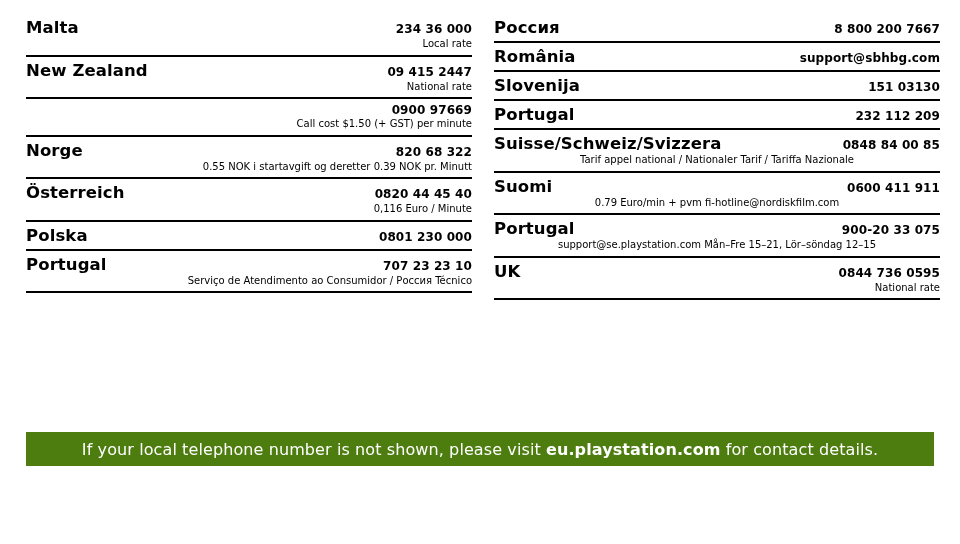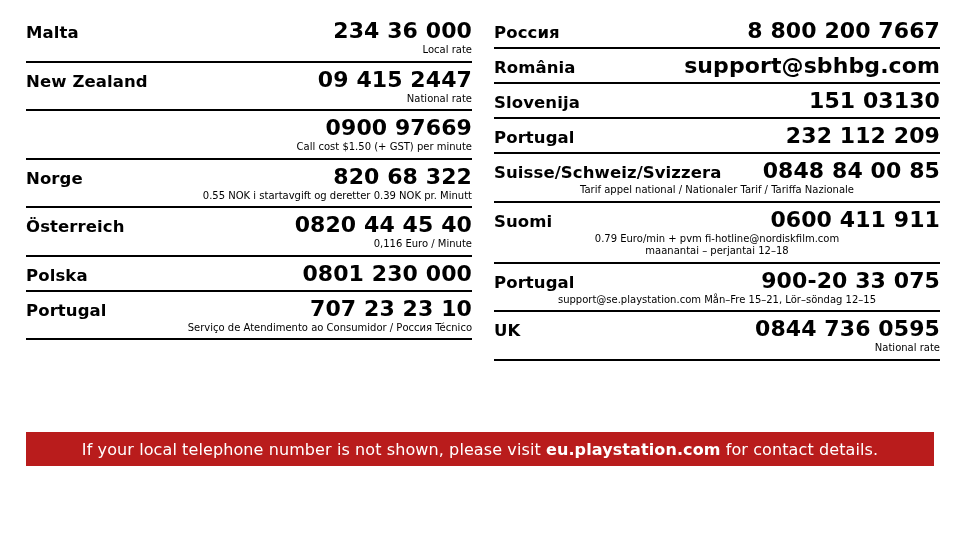--- a/index.html
+++ b/index.html
@@ -44,21 +44,21 @@
     align-items: baseline;
   }
   .country {
     font-weight: bold;
     font-size: 16.5px;
     letter-spacing: 0.1px;
     white-space: nowrap;
   }
   .number {
     font-weight: bold;
-    font-size: 22px;
+    font-size: 12px;
     text-align: right;
     white-space: nowrap;
     letter-spacing: 0.1px;
   }
   .note {
     font-size: 10px;
     text-align: right;
     margin-top: 1px;
     line-height: 1.25;
     font-weight: normal;
@@ -70,21 +70,21 @@
     display: block;
   }
   .entry.noname .entry-top {
     justify-content: flex-end;
   }
   .footer {
     position: absolute;
     left: 26px;
     right: 26px;
     bottom: 78px;
-    background: #b91c1c;
+    background: #4d7c0f;
     color: #ffffff;
     height: 34px;
     display: flex;
     align-items: center;
     justify-content: center;
     text-align: center;
   }
   .footer-text {
     font-size: 16px;
     letter-spacing: 0.1px;
@@ -211,21 +211,20 @@
         </div>
       </div>
 
       <div class="entry">
         <div class="entry-top">
           <span class="country">Suomi</span>
           <span class="number">0600 411 911</span>
         </div>
         <div class="note center">
           <span class="note-line">0.79 Euro/min + pvm fi-hotline@nordiskfilm.com</span>
-          <span class="note-line">maanantai – perjantai 12–18</span>
         </div>
       </div>
 
       <div class="entry">
         <div class="entry-top">
           <span class="country">Portugal</span>
           <span class="number">900-20 33 075</span>
         </div>
         <div class="note center">
           <span class="note-line">support@se.playstation.com Mån–Fre 15–21, Lör–söndag 12–15</span>

